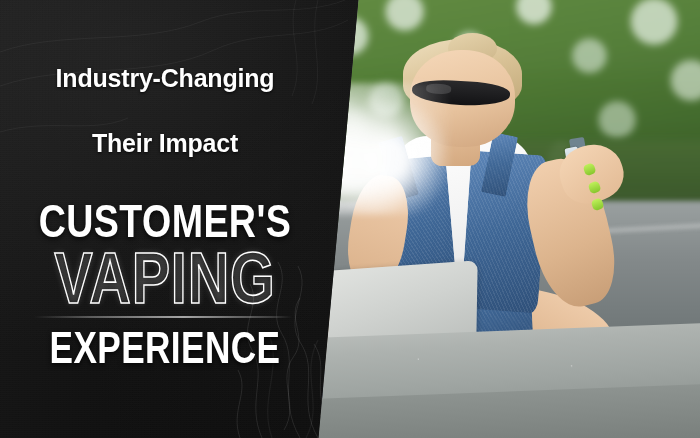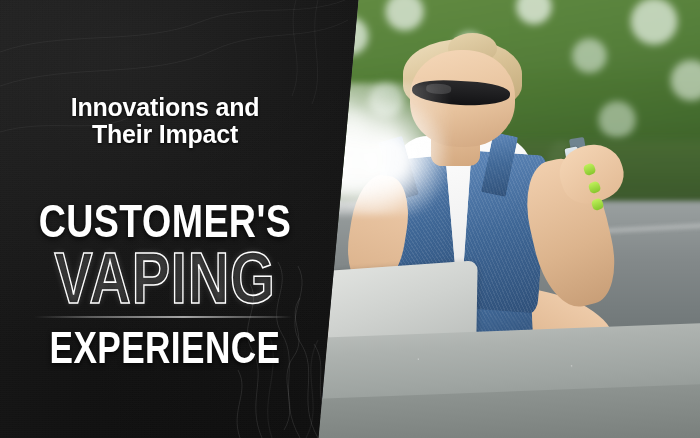--- a/index.html
+++ b/index.html
@@ -402,22 +402,22 @@
         <path d="M318 0 C 308 40, 326 70, 312 104"></path>
         <path d="M0 132 C 48 118, 92 134, 128 118"></path>
       </g>
       <g fill="none" stroke="#ffffff" stroke-opacity="0.07" stroke-width="1.4">
         <path d="M272 438 C 258 398, 284 368, 268 332"></path>
         <path d="M306 438 C 324 404, 300 374, 318 340"></path>
       </g>
     </svg>
 
     <div class="copy">
-      <div class="kicker" style="top:93px;">Innovations and</div>
-      <div class="kicker" style="top:120px;">Their Impact</div>
+      <div class="kicker l1">Industry-Changing</div>
+      <div class="kicker" style="top:129px;">Their Impact</div>
 
 
       <div class="big customers">CUSTOMER'S</div>
       <div class="outline">VAPING</div>
       <div class="rule"></div>
       <div class="big experience">EXPERIENCE</div>
     </div>
   </div>
 
 </div>

